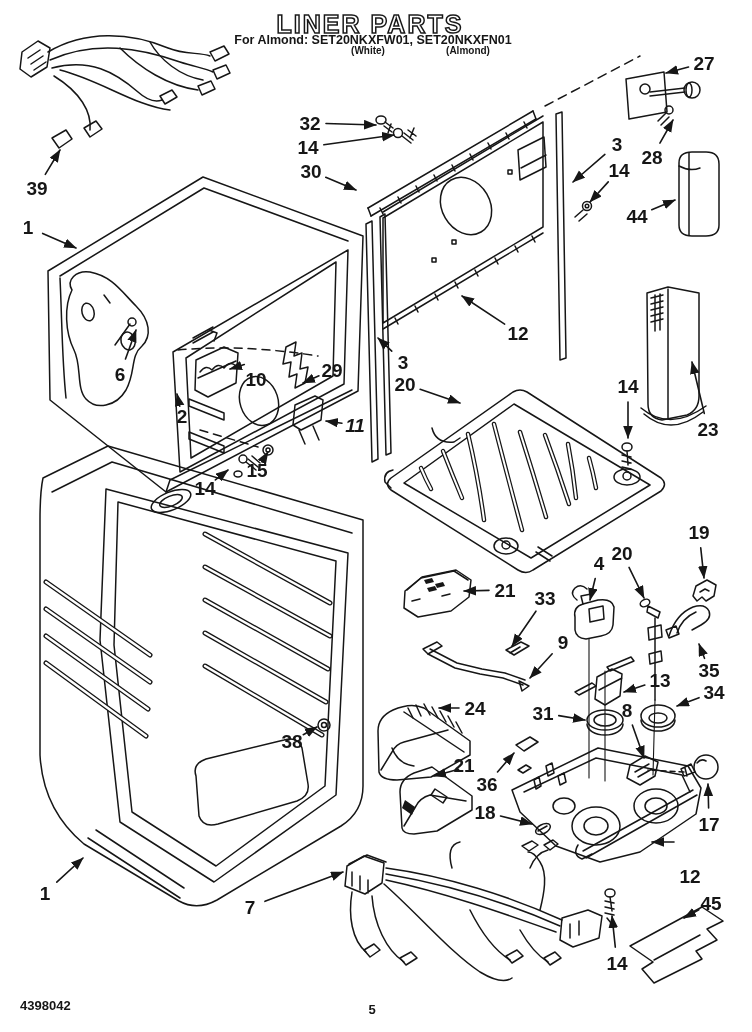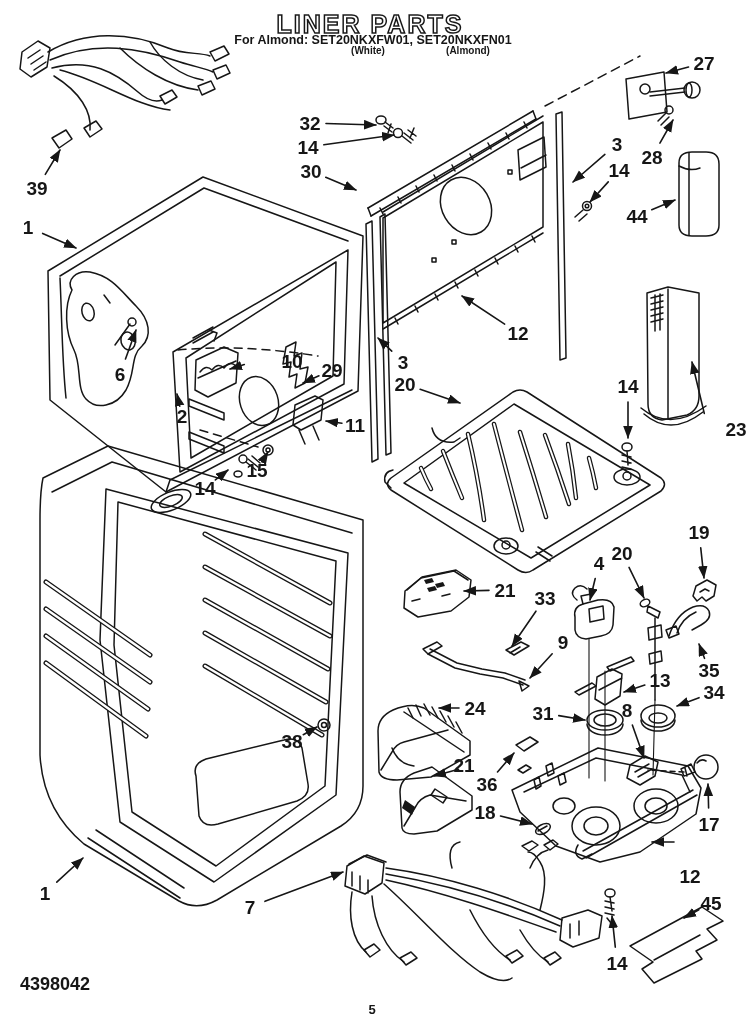--- a/index.html
+++ b/index.html
@@ -22,21 +22,21 @@
     font-size:10px;font-weight:bold;white-space:nowrap;
   }
   .v-left{left:368px;}
   .v-right{left:468px;}
   svg.art{position:absolute;left:0;top:0;}
   #callout-layer{position:absolute;left:0;top:0;width:752px;height:1032px;pointer-events:none;}
   .callout{
     position:absolute;transform:translate(-50%,-50%);
     font-size:19px;font-weight:bold;line-height:1;white-space:nowrap;
   }
-  .doc-number{position:absolute;left:20px;top:974px;font-size:18px;font-weight:bold;}
+  .doc-number{position:absolute;left:20px;top:998px;font-size:13px;font-weight:bold;}
   .page-number{position:absolute;left:360px;top:1002px;width:24px;text-align:center;font-size:13px;font-weight:bold;}
   .slot{stroke:#161616;stroke-width:4.5;fill:none;stroke-linecap:round;}
   .slot-in{stroke:#ffffff;stroke-width:2;fill:none;stroke-linecap:round;}
   .rail{stroke:#161616;stroke-width:5;fill:none;stroke-linecap:round;}
   .rail-in{stroke:#ffffff;stroke-width:2.4;fill:none;stroke-linecap:round;}
 </style>
 </head>
 <body>
 
 <div class="page">
@@ -433,28 +433,28 @@
       <div class="callout" style="left: 311px; top: 171px;">30</div>
       <div class="callout" style="left: 704px; top: 63px;">27</div>
       <div class="callout" style="left: 652px; top: 157px; text-align: right;">28</div>
       <div class="callout" style="left: 617px; top: 144px;">3</div>
       <div class="callout" style="left: 619px; top: 170px;">14</div>
       <div class="callout" style="left: 637px; top: 216px;">44</div>
       <div class="callout" style="left: 518px; top: 333px;">12</div>
       <div class="callout" style="left: 403px; top: 362px;">3</div>
       <div class="callout" style="left: 405px; top: 384px;">20</div>
       <div class="callout" style="left: 120px; top: 374px;">6</div>
-      <div class="callout" style="left: 256px; top: 361px; margin-left: 36px;">10</div>
+      <div class="callout" style="left: 256px; top: 379px;">10</div>
       <div class="callout" style="left: 332px; top: 370px;">29</div>
       <div class="callout" style="left: 182px; top: 416px;">2</div>
-      <div class="callout" style="left: 355px; top: 425px;">11</div>
+      <div class="callout" style="left: 355px; top: 425px; font-style: italic;">11</div>
       <div class="callout" style="left: 257px; top: 470px;">15</div>
       <div class="callout" style="left: 205px; top: 488px;">14</div>
       <div class="callout" style="left: 628px; top: 386px;">14</div>
-      <div class="callout" style="left: 708px; top: 429px; margin-left: 28px;">23</div>
+      <div class="callout" style="left: 708px; top: 429px;">23</div>
       <div class="callout" style="left: 699px; top: 532px;">19</div>
       <div class="callout" style="left: 622px; top: 553px;">20</div>
       <div class="callout" style="left: 599px; top: 563px;">4</div>
       <div class="callout" style="left: 505px; top: 590px;">21</div>
       <div class="callout" style="left: 545px; top: 598px;">33</div>
       <div class="callout" style="left: 563px; top: 642px;">9</div>
       <div class="callout" style="left: 709px; top: 670px;">35</div>
       <div class="callout" style="left: 660px; top: 680px;">13</div>
       <div class="callout" style="left: 714px; top: 692px;">34</div>
       <div class="callout" style="left: 543px; top: 713px;">31</div>

